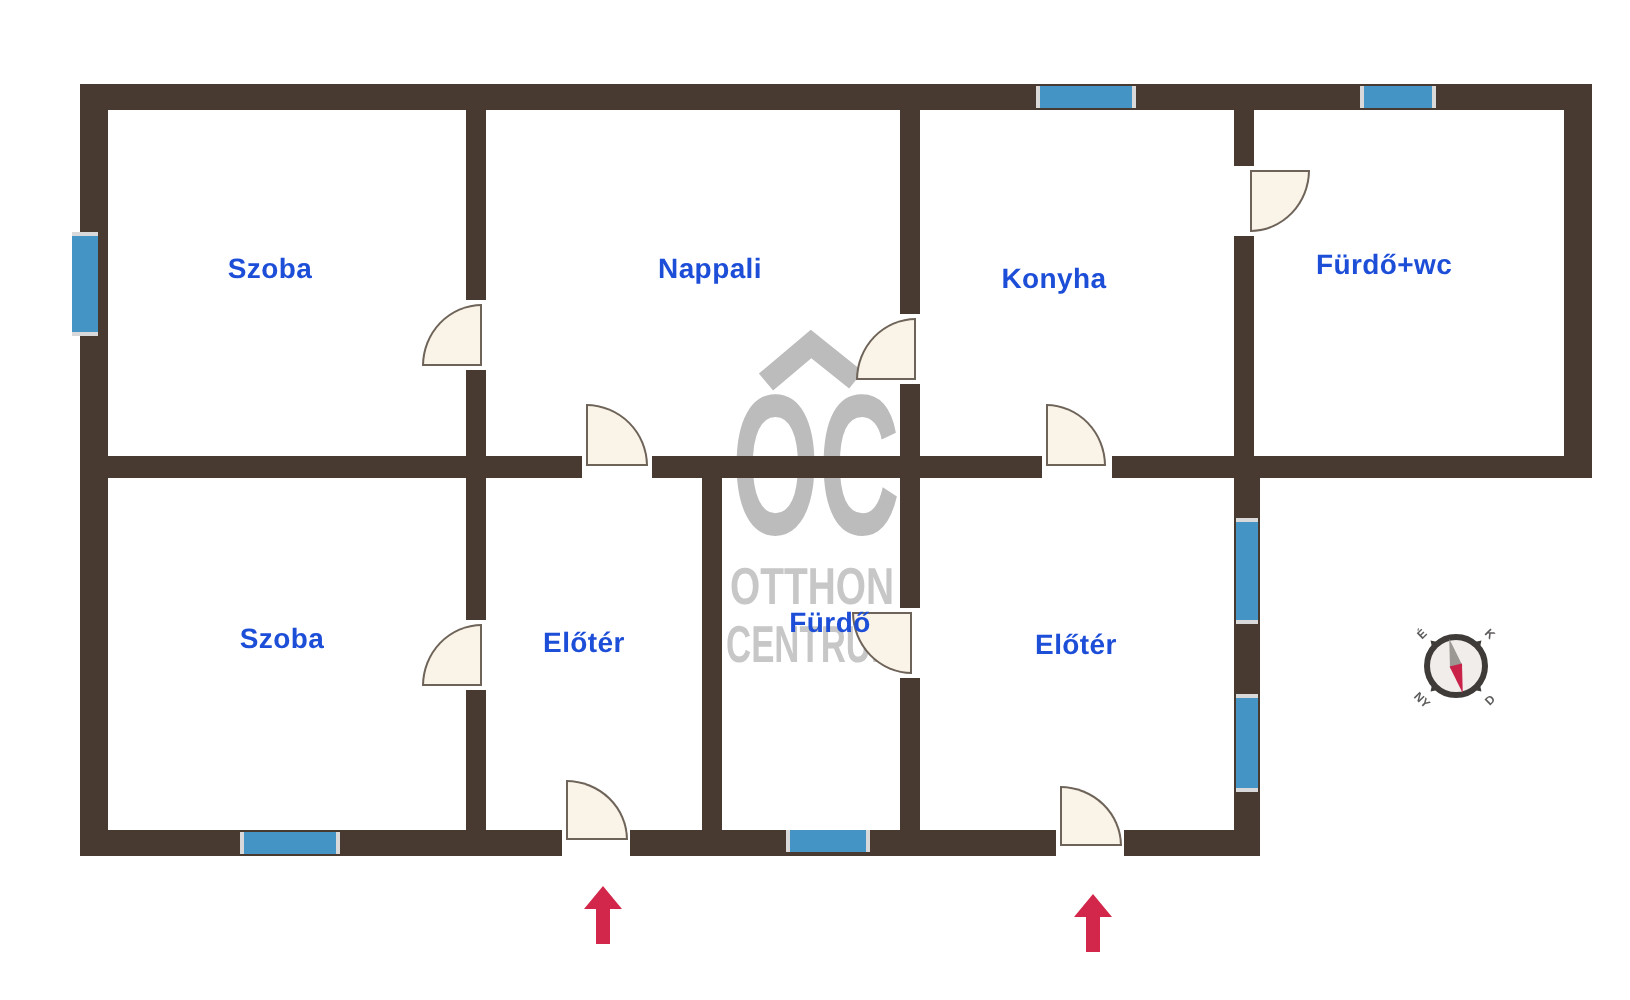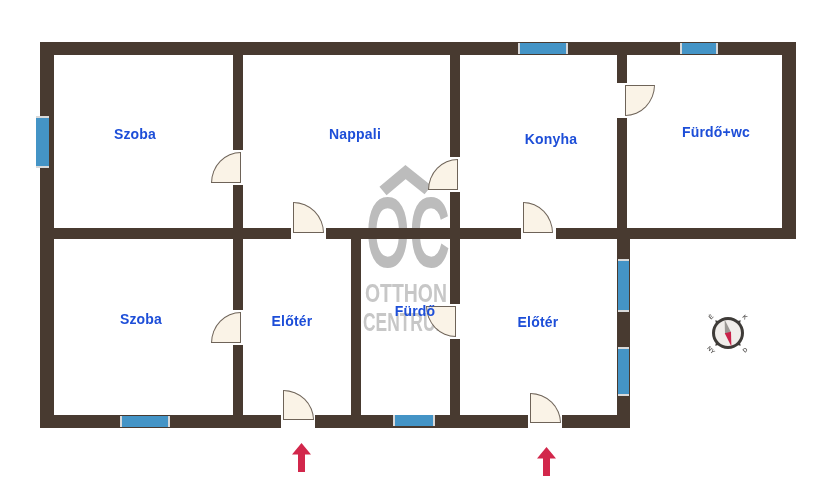--- a/index.html
+++ b/index.html
@@ -78,22 +78,22 @@
   <div class="door br z4" style="left:625px;top:85px;width:30px;height:31px;"></div>
   <div class="door tr z4" style="left:293px;top:202px;width:31px;height:31px;"></div>
   <div class="door tr z4" style="left:523px;top:202px;width:30px;height:31px;"></div>
   <div class="door tl z4" style="left:211px;top:312px;width:30px;height:31px;"></div>
   <div class="door bl z4" style="left:426px;top:306px;width:30px;height:31px;"></div>
   <div class="door tr z4" style="left:283px;top:390px;width:31px;height:30px;"></div>
   <div class="door tr z4" style="left:530px;top:393px;width:31px;height:30px;"></div>
 
   <div class="room-label" style="left:135px;top:134px;">Szoba</div>
   <div class="room-label" style="left:355px;top:134px;">Nappali</div>
-  <div class="room-label" style="left:551px;top:139px;">Konyha</div>
-  <div class="room-label" style="left:716px;top:132px;">Fürdő+wc</div>
+  <div class="room-label" style="left:527px;top:139px;">Konyha</div>
+  <div class="room-label" style="left:692px;top:132px;">Fürdő+wc</div>
   <div class="room-label" style="left:141px;top:319px;">Szoba</div>
   <div class="room-label" style="left:292px;top:321px;">Előtér</div>
   <div class="room-label" style="left:415px;top:311px;">Fürdő</div>
   <div class="room-label" style="left:538px;top:322px;">Előtér</div>
 
   <svg class="layer z5" style="left:292px;top:443px;" width="19" height="29" viewBox="0 0 19 29">
     <polygon points="9.5,0 19,11.5 13,11.5 13,29 6,29 6,11.5 0,11.5" fill="#D2274B"></polygon>
   </svg>
   <svg class="layer z5" style="left:537px;top:447px;" width="19" height="29" viewBox="0 0 19 29">
     <polygon points="9.5,0 19,11.5 13,11.5 13,29 6,29 6,11.5 0,11.5" fill="#D2274B"></polygon>

